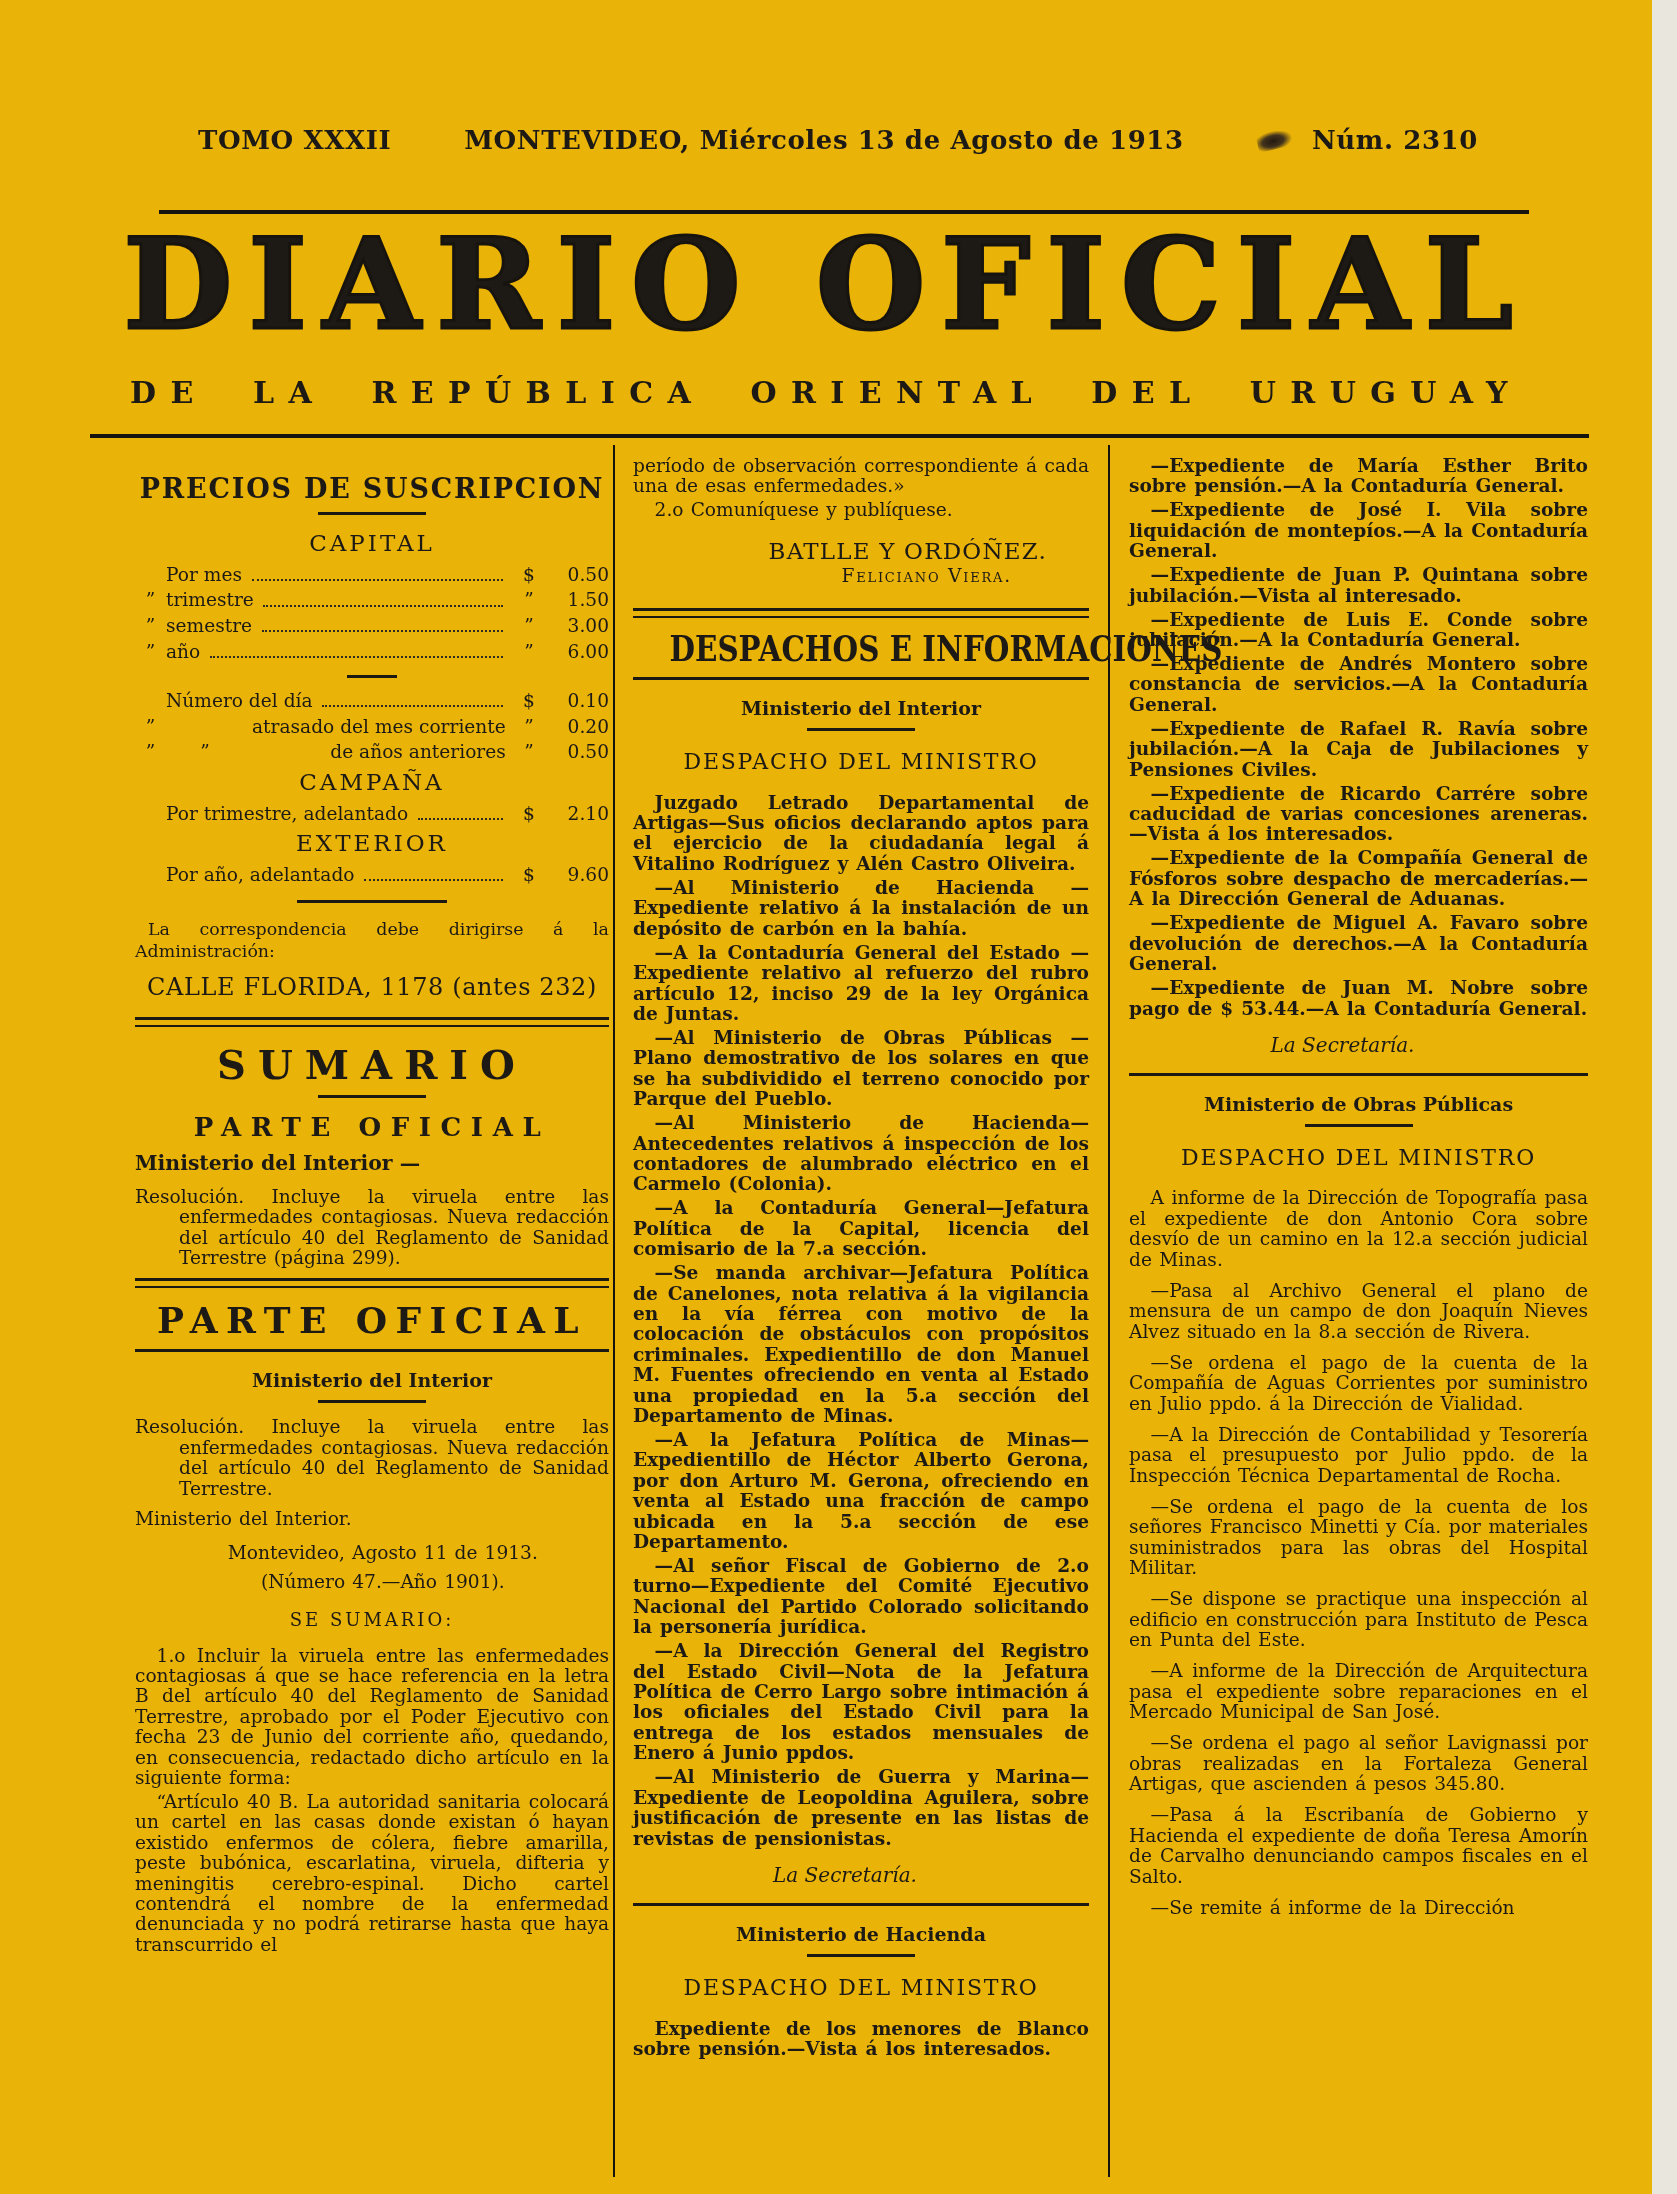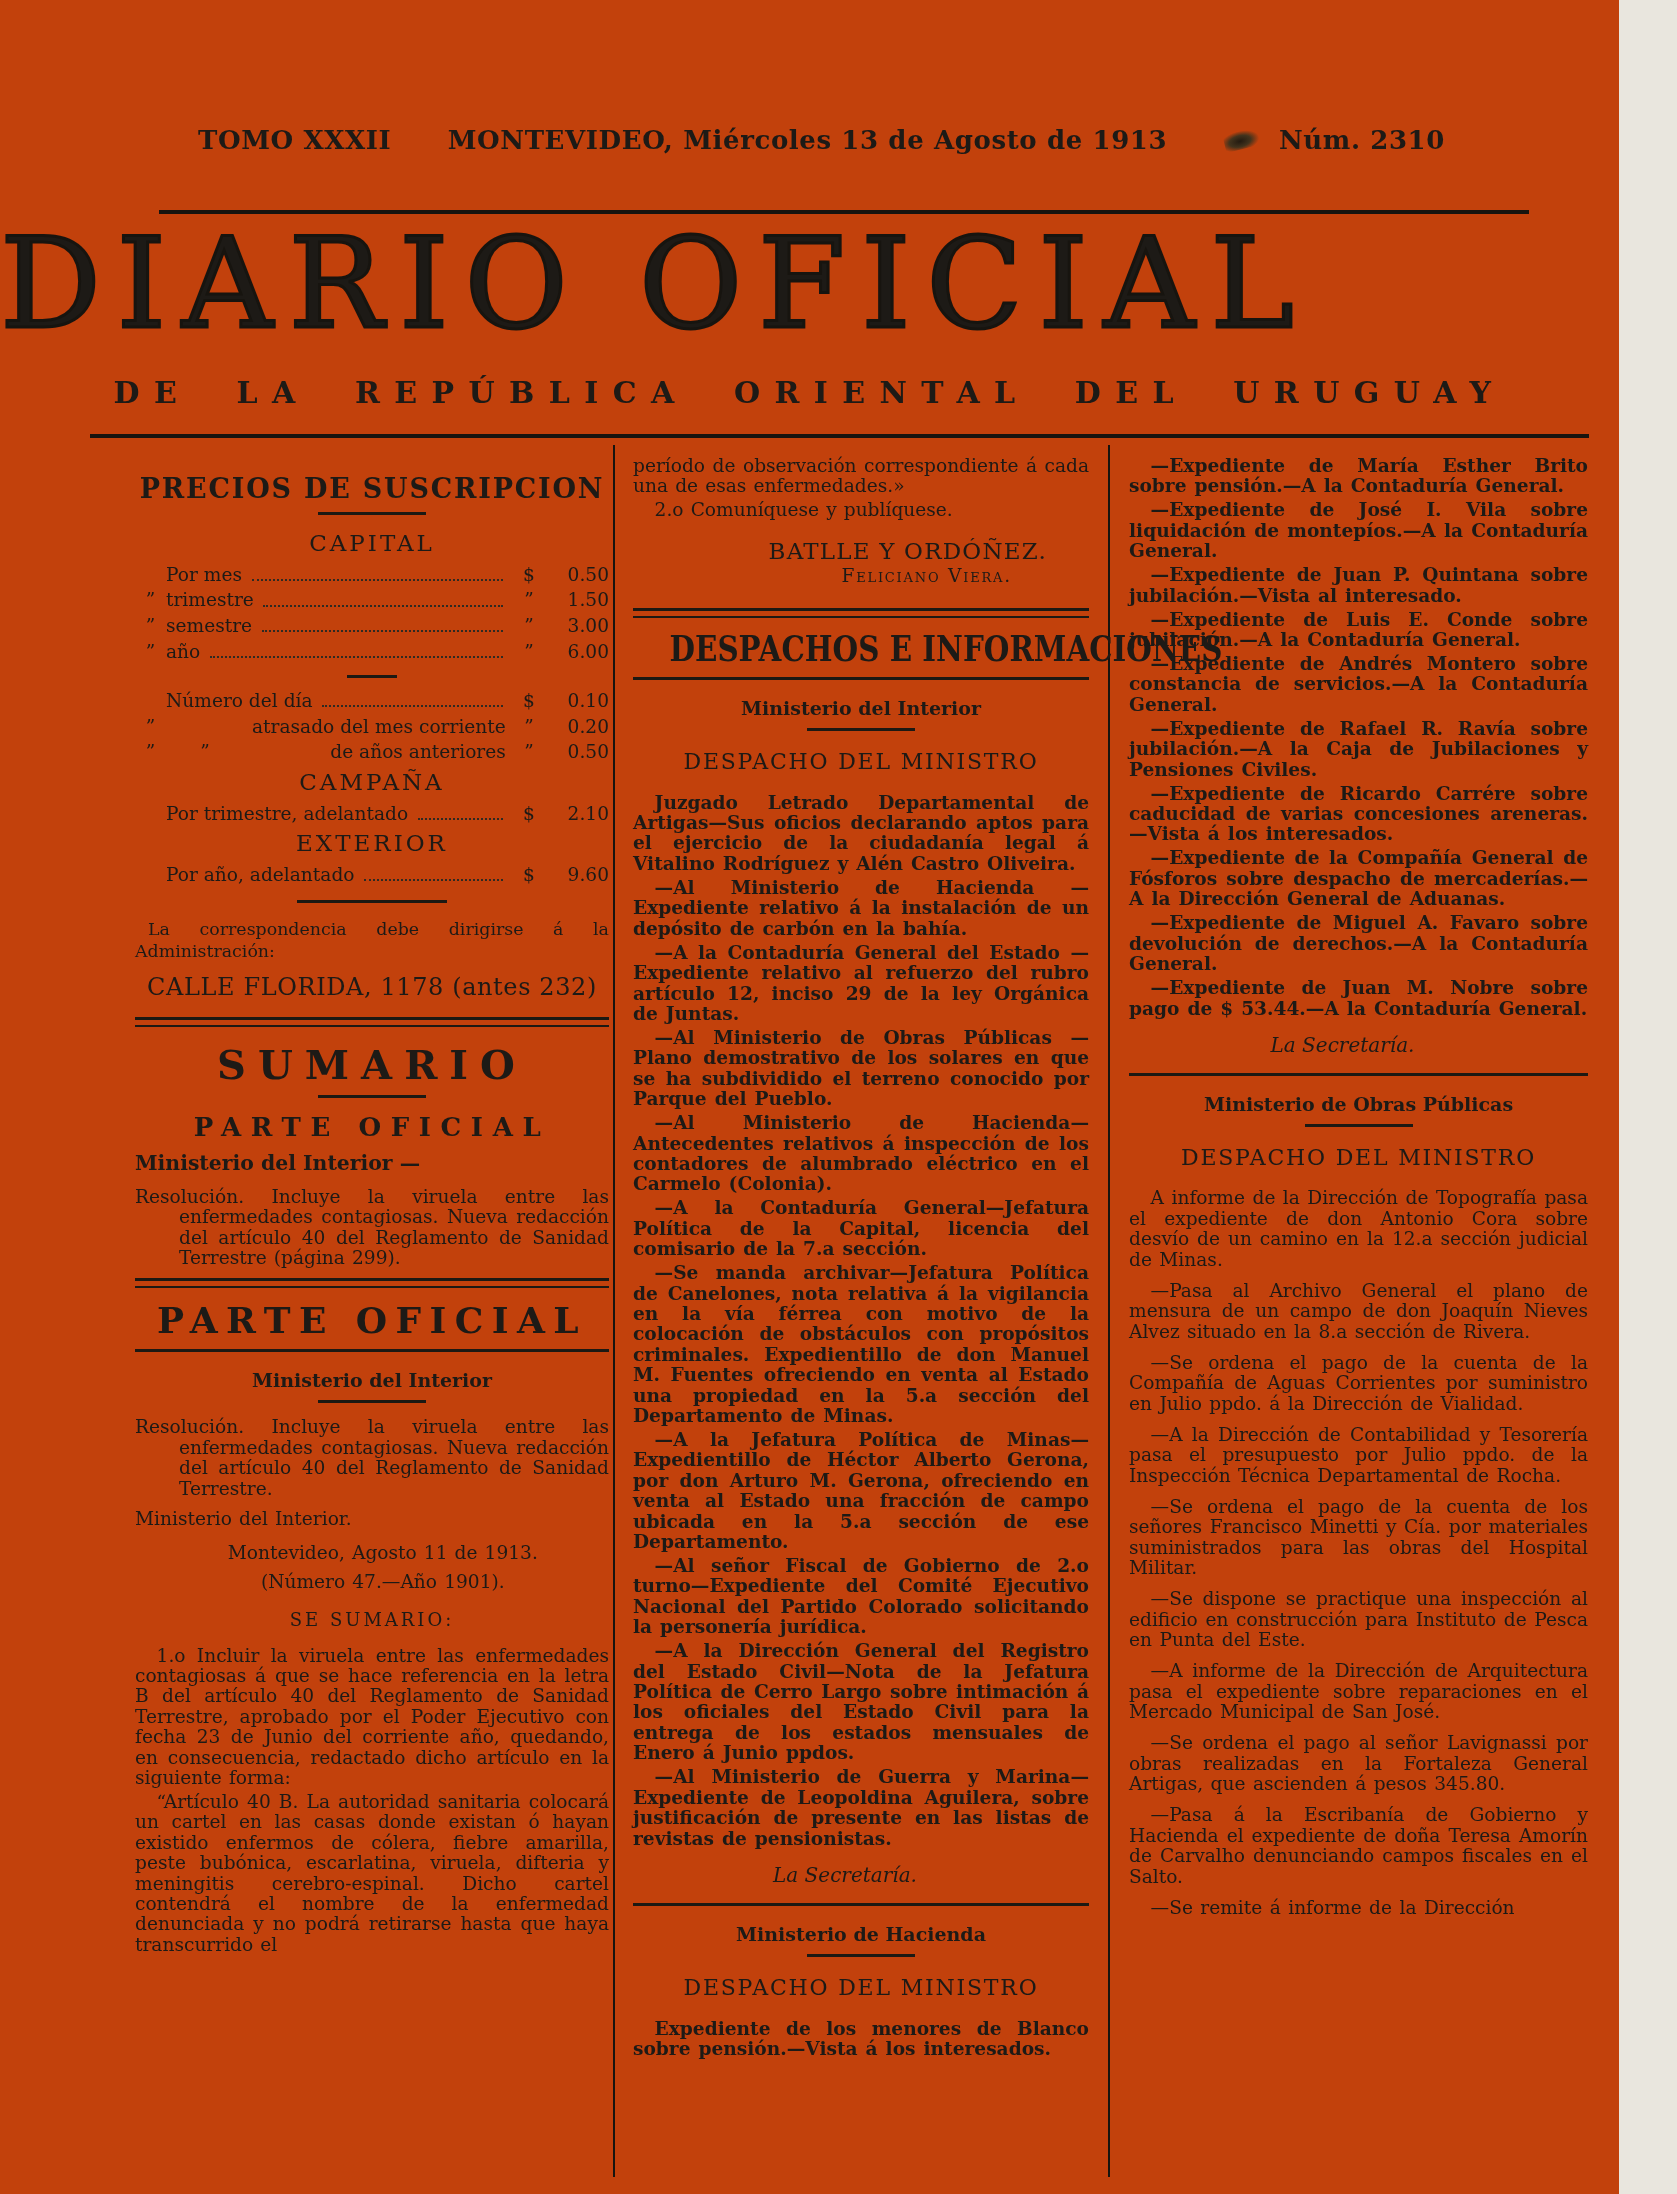--- a/index.html
+++ b/index.html
@@ -1,37 +1,38 @@
 <!DOCTYPE html>
 <html style="font-size:9.6px"><head>
 <meta charset="utf-8">
 <style>
   html,body { margin:0; padding:0; background:#e9e6de; }
   #page {
     position:relative; width:1619px; height:2194px;
-    background:#c2410c; color:#1d1a16; overflow:hidden;
+    background:#eab308; color:#1d1a16; overflow:hidden;
     font-family:"DejaVu Serif","Liberation Serif",serif;
+    padding-left:33px;
   }
   
   .hdr {
     position:absolute; top:125px; left:198px; right:174px;
     display:flex; justify-content:space-between; align-items:baseline;
     font-size:26px; font-weight:bold; letter-spacing:0.6px;
   }
   .hdr-right { display:flex; align-items:center; }
   .smudge {
     display:inline-block; width:35px; height:18px; margin-right:20.4px;
     background:radial-gradient(ellipse at 45% 55%, #231a10 0%, #42331d 40%, rgba(66,51,29,0) 72%);
     transform:rotate(-14deg);
   }
   .rule-top { position:absolute; top:210px; left:159px; width:1370px; height:4.2px; background:#17140f; }
   
   .mast-title {
     position:absolute; top:221px; left:0; width:100%;
-    text-align:left; font-size:126px; line-height:1; font-weight:normal;
+    text-align:center; font-size:126px; line-height:1; font-weight:bold;
     letter-spacing:15.6px; white-space:nowrap;
     -webkit-text-stroke:3px #17140f; text-shadow:0 0 1.2px #17140f;
   }
   .mast-sub {
     position:absolute; top:375px; left:0; width:100%;
     text-align:center; font-size:30px; font-weight:bold;
     letter-spacing:14.4px; word-spacing:20.4px; white-space:nowrap;
   }
   .rule-mast { position:absolute; top:434px; left:90px; width:1499px; height:3.6px; background:#17140f; }
   

